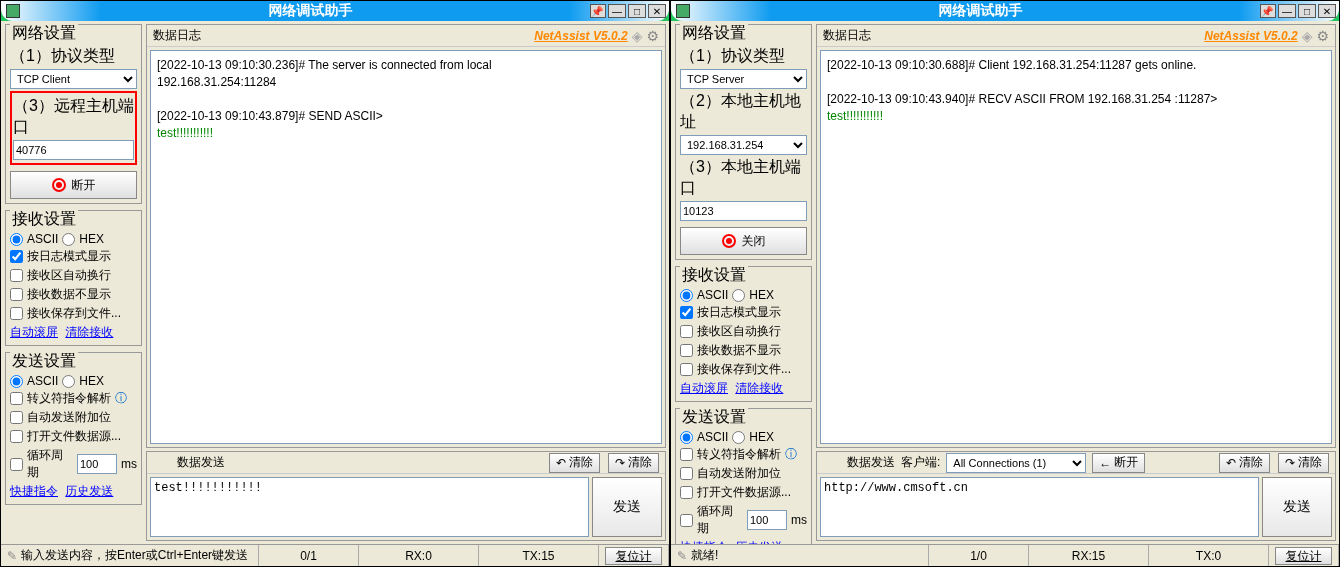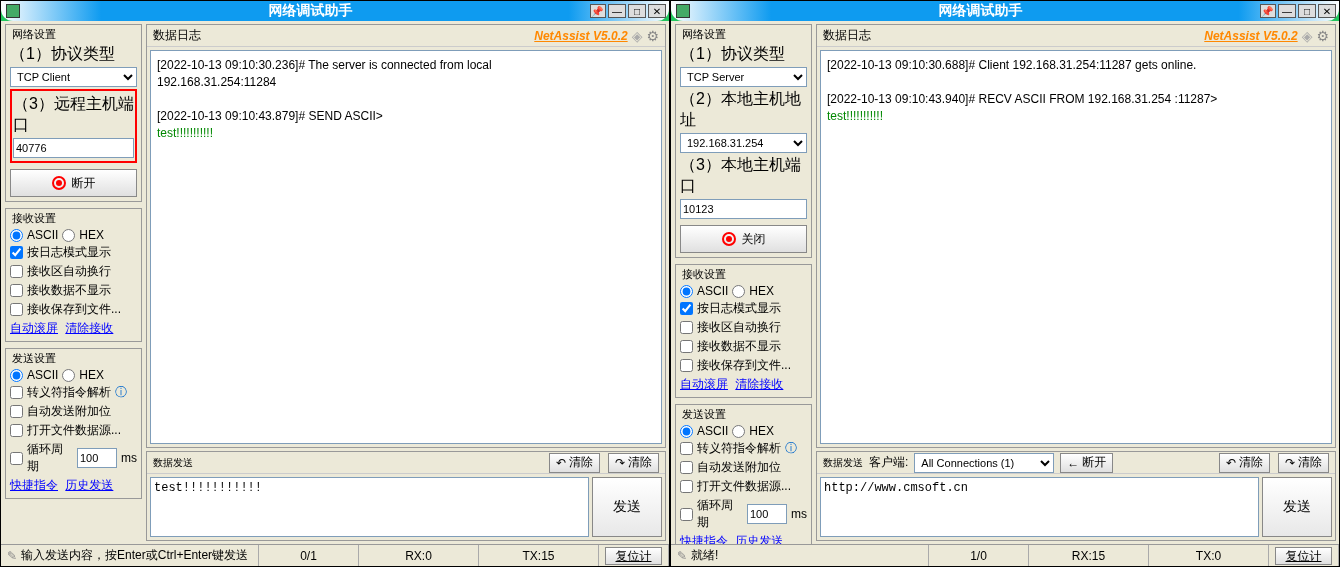--- a/index.html
+++ b/index.html
@@ -12,21 +12,21 @@
 .titlebar-icon { width: 14px; height: 14px; background: #4a6; border: 1px solid #333; }
 .titlebar-title { flex: 1; text-align: center; color: #fff; font-weight: bold; font-size: 14px; }
 .titlebar-right { display: flex; align-items: center; gap: 2px; padding-right: 3px; }
 .titlebar-btn { width: 18px; height: 14px; background: #ddd; border: 1px solid #555; display: flex; align-items: center; justify-content: center; font-size: 10px; cursor: pointer; }
 .titlebar-pin { width: 16px; height: 14px; }
 
 .body-row { flex: 1; display: flex; overflow: hidden; }
 
 .sidebar { width: 145px; background: #ece9d8; padding: 3px 4px; display: flex; flex-direction: column; gap: 2px; }
 .fieldset { border: 1px solid #999; padding: 2px 4px 4px 4px; margin-bottom: 4px; }
-.fieldset-title { font-size: 11px; margin-top: -9px; background: #ece9d8; display: inline-block; padding: 0 2px; }
+.fieldset-title { font-size: 16px; margin-top: -9px; background: #ece9d8; display: inline-block; padding: 0 2px; }
 .field-row { margin: 2px 0; display:flex; align-items:center; gap:3px; }
 .label-text { font-size: 16px; }
 select, input[type=text] { width: 100%; height: 20px; border: 1px solid #7f9db9; background: #fff; font-size: 11px; padding: 0 2px; }
 .highlight-red { border: 2px solid #f00; padding: 1px; margin: 1px 0; }
 
 .action-btn { width: 100%; height: 28px; margin-top: 6px; background: linear-gradient(#fff,#e0e0e0); border: 1px solid #888; display:flex; align-items:center; justify-content:center; gap:6px; cursor:pointer; }
 .record-icon { width:14px; height:14px; border:2px solid #f00; border-radius:50%; display:inline-flex; align-items:center; justify-content:center; }
 .record-icon::after { content:""; width:6px; height:6px; background:#f00; border-radius:50%; }
 
 .checkbox-row { display:flex; align-items:center; gap:4px; margin:2px 0; }
@@ -44,21 +44,21 @@
 .panel-header .ph-right { margin-left:auto; display:flex; align-items:center; gap:4px; }
 .brand { color:#ff8800; font-weight:bold; font-style:italic; text-decoration:underline; font-size:12px; }
 .diamond { color:#aaa; font-size:14px; }
 .gear { color:#888; font-size:14px; }
 
 .logarea { flex:1; background:#fff; border:1px solid #7f9db9; margin:3px; padding:6px; font-family:"Courier New",monospace; font-size:12px; white-space:pre-wrap; overflow:auto; line-height:16px; }
 .logarea .green { color:#008800; }
 
 .send-panel { height:90px; }
 .send-header { height:22px; display:flex; align-items:center; padding:0 6px; gap:6px; border-bottom:1px solid #ccc; }
-.send-header .sh-title { font-size:10px; }
+.send-header .sh-title { font-size:12px;margin-left:24px; }
 .send-header select { width:140px; height:20px; }
 .send-header .arrow-btn { height:20px; padding:0 6px; background:linear-gradient(#fff,#e0e0e0); border:1px solid #888; cursor:pointer; display:flex; align-items:center; gap:3px; }
 .send-body { flex:1; display:flex; }
 .send-input { flex:1; margin:3px; border:1px solid #7f9db9; background:#fff; padding:3px; font-family:"Courier New",monospace; font-size:12px; resize:none; }
 .send-btn { width:70px; margin:3px 3px 3px 0; background:linear-gradient(#fff,#e8e8e8); border:1px solid #888; font-size:14px; cursor:pointer; }
 
 .statusbar { height:22px; background:#ece9d8; border-top:1px solid #999; display:flex; align-items:center; font-size:12px; }
 .status-cell { border-right:1px solid #aaa; height:100%; display:flex; align-items:center; padding:0 6px; }
 .status-icon { color:#888; margin-right:4px; }
 .reset-btn { height:18px; padding:0 6px; background:linear-gradient(#fff,#e0e0e0); border:1px solid #888; cursor:pointer; text-decoration:underline; }

